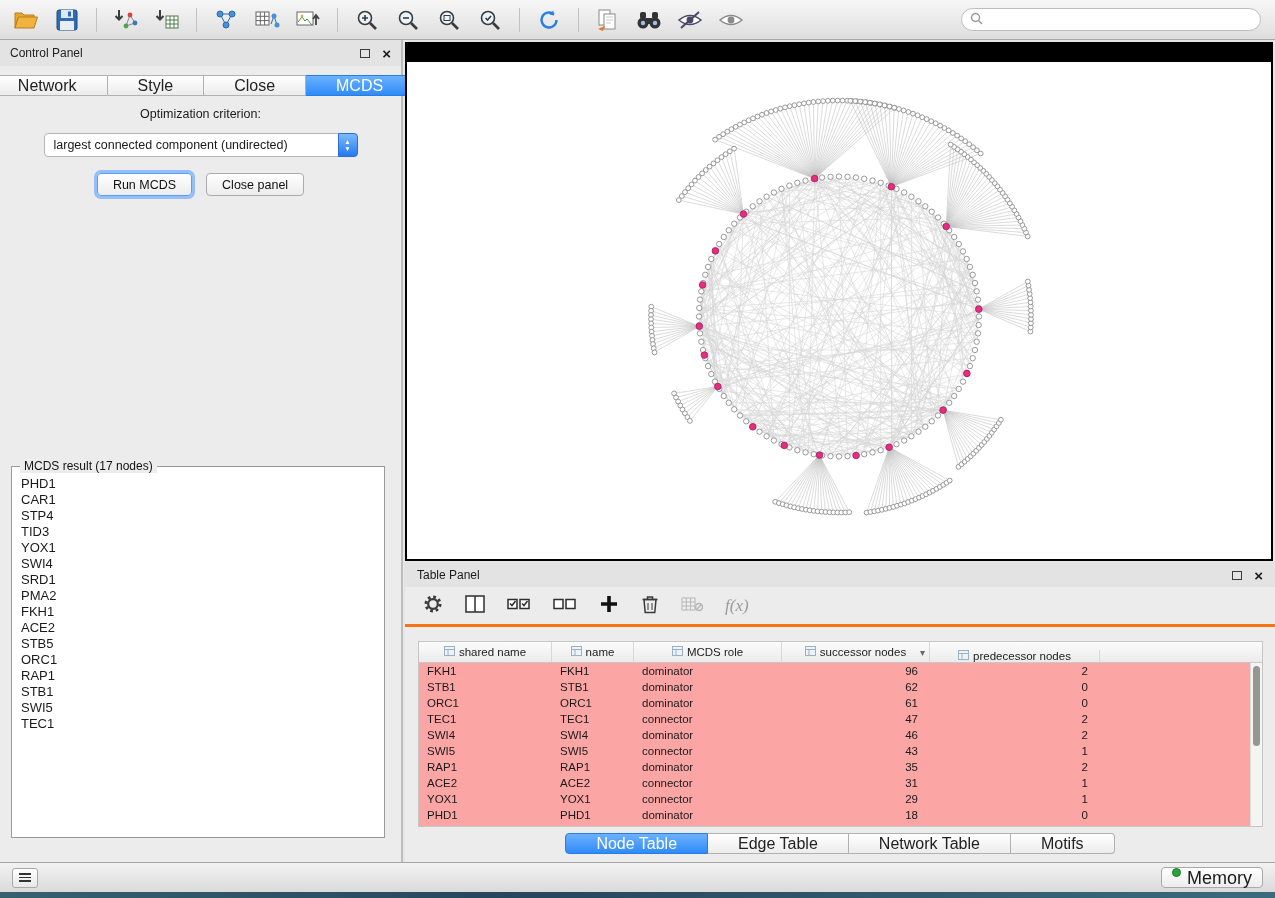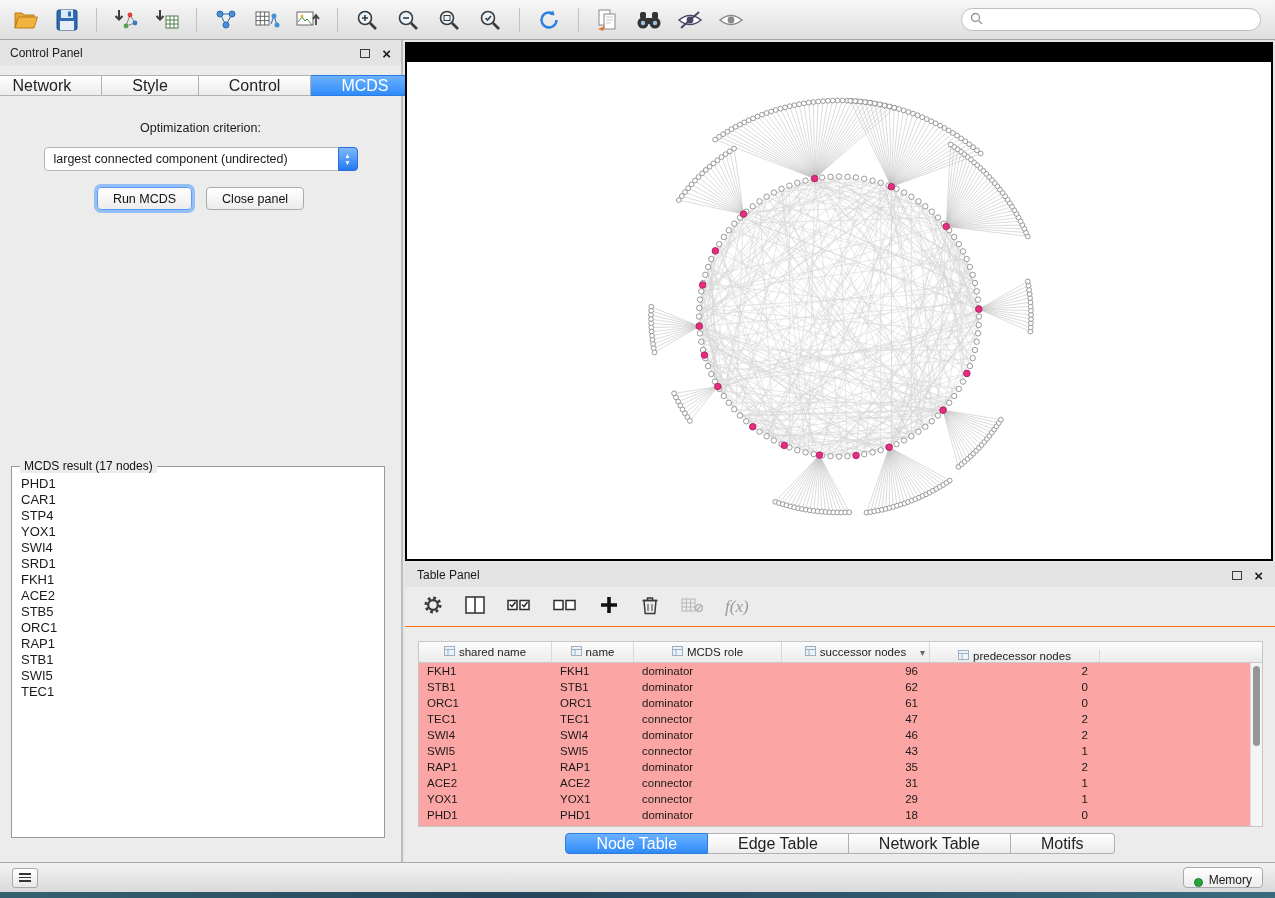--- a/index.html
+++ b/index.html
@@ -17,21 +17,21 @@
 #control-panel{position:absolute;left:0;top:40px;width:403px;height:822px;background:#ececec;border-right:2px solid #bdbdbd}
 .panel-head{height:26px;display:flex;align-items:center;padding:0 10px;font-size:12px;color:#222;background:#e3e3e3}
 .panel-head .spacer{flex:1}
 .float-ico{width:10px;height:9px;border:1.5px solid #3a3a3a;margin-right:12px}
 .close-ico{font-size:15px;font-weight:bold;color:#1a1a1a;line-height:1}
 #cp-tabs{display:flex;justify-content:center;margin-top:9px}
 .seg{height:21px;padding:0 30px;display:flex;align-items:center;background:linear-gradient(#ffffff,#ececec);border:1px solid #b1b1b1;border-left:none;font-size:16px;color:#222}
 .seg:first-child{border-left:1px solid #b1b1b1;border-radius:4px 0 0 4px}
 .seg:last-child{border-radius:0 4px 4px 0}
 .seg.active{background:linear-gradient(#6cb1fd,#2f8bfa);color:#fff;border-color:#2a7de0}
-.opt-label{text-align:center;margin-top:25px;font-size:12.5px}
+.opt-label{text-align:center;margin-top:11px;font-size:12.5px}
 #criterion-select{margin:12px auto 0;width:314px;height:24px;background:#fff;border:1px solid #b5b5b5;border-radius:4px;display:flex;align-items:center;position:relative;padding-left:9px;font-size:12.5px}
 .combo-btn{position:absolute;right:-1px;top:-1px;width:20px;height:24px;border-radius:0 4px 4px 0;background:linear-gradient(#7db9fd,#2479f1);display:flex;flex-direction:column;align-items:center;justify-content:center;color:#fff;font-size:6.5px;line-height:1.15;border:1px solid #2a6fd6}
 .btn-row{display:flex;justify-content:center;gap:14px;margin-top:16px}
 .btn{height:23px;padding:0 15px;background:linear-gradient(#ffffff,#ececec);border:1px solid #ababab;border-radius:4px;font-size:12.5px;display:flex;align-items:center;color:#111}
 .btn.focus{box-shadow:0 0 0 3px rgba(77,155,255,.55);border-color:#5a9cf8}
 #result-box{position:absolute;left:11px;top:426px;width:374px;height:372px;border:1px solid #9a9a9a;background:#fff}
 #result-legend{position:absolute;top:-8px;left:8px;background:#ececec;padding:0 4px;font-size:12px;color:#111}
 #mcds-list{position:absolute;left:9px;right:6px;top:9px;bottom:6px;overflow:hidden;font-size:13px;line-height:16px}
 .mcds-item{height:16px;white-space:nowrap}
 
@@ -40,40 +40,40 @@
 #net-titlebar{height:20px;display:flex;align-items:center;position:relative}
 .tl{width:11px;height:11px;border-radius:50%;margin-left:9px}
 #net-title{position:absolute;left:0;right:0;text-align:center;color:#fff;font-size:12.5px}
 #net-canvas{position:absolute;left:2px;right:2px;top:20px;bottom:2px;background:#fff}
 #graph{width:100%;height:100%;display:block}
 
 
 #table-panel{position:absolute;left:405px;top:563px;width:870px;height:299px;background:#ececec}
 #tp-head{height:24px;display:flex;align-items:center;padding:0 12px;background:#e3e3e3}
 #tp-head .spacer{flex:1}
-#tp-toolbar{height:40px;display:flex;align-items:center;padding-left:18px;gap:22px;background:#ececec;border-bottom:1px solid #f97316}
+#tp-toolbar{height:40px;display:flex;align-items:center;padding-left:18px;gap:22px;background:#ececec;border-bottom:3px solid #f97316}
 .fx{font-family:"Liberation Serif",serif;font-style:italic;color:#9a9a9a;font-size:17px}
 #node-table{position:absolute;left:13px;right:12px;top:78px;height:186px;background:#fca5a5;border:1px solid #c6c6c6}
 #nt-header{display:flex;height:21px;background:linear-gradient(#fcfcfc,#ebebeb);border-bottom:1px solid #c9c9c9}
 .th{display:flex;align-items:center;justify-content:center;gap:4px;border-right:1px solid #d8d8d8;font-size:11.5px;color:#222;position:relative;flex:none}
 .th .sort{position:absolute;right:4px;color:#667;font-size:10px}
 .th-fill{flex:1;border-right:none}
 #nt-body{position:absolute;top:21px;bottom:0;left:0;right:12px;overflow:hidden}
 .tr{display:flex;height:16px;align-items:center}
 .td{font-size:11.5px;padding-left:8px;white-space:nowrap;overflow:hidden;flex:none}
 .td.num{text-align:right;padding-right:12px;padding-left:0}
 #nt-scroll{position:absolute;right:0;top:21px;bottom:0;width:12px;background:#f4f4f4;border-left:1px solid #ddd}
 #nt-thumb{position:absolute;left:2px;right:2px;top:3px;height:80px;background:#969696;border-radius:5px}
 #tp-tabs{position:absolute;left:0;right:0;bottom:8px;display:flex;justify-content:center}
 
 
 #status-bar{position:absolute;left:0;right:0;bottom:6px;height:30px;background:linear-gradient(#f2f2f2,#dadada);border-top:1px solid #a6a6a6;display:flex;align-items:center;padding:0 12px}
 #list-btn{width:26px;height:20px;border:1px solid #a9a9a9;border-radius:3px;background:linear-gradient(#fff,#e8e8e8);display:flex;flex-direction:column;justify-content:center;align-items:center;gap:2px}
 #list-btn i{display:block;width:12px;height:1.6px;background:#333}
-#memory-btn{margin-left:auto;height:21px;border:1px solid #a9a9a9;border-radius:4px;background:linear-gradient(#fff,#ececec);display:flex;align-items:flex-end;gap:6px;padding:0 10px;font-size:12px}
+#memory-btn{margin-left:auto;height:21px;border:1px solid #a9a9a9;border-radius:4px;background:linear-gradient(#fff,#ececec);display:flex;align-items:flex-start;gap:6px;padding:0 10px;font-size:18px}
 #memory-dot{width:9px;height:9px;border-radius:50%;background:#27a53b;border:1px solid #1d7c2c}
 #wallpaper{position:absolute;left:0;right:0;bottom:0;height:6px;background:linear-gradient(90deg,#35616f,#27455c 40%,#3a6b7d)}
 </style>
 </head>
 <body>
 
 <div id="toolbar">
   <span class="tbtn">
     <svg width="26" height="24" viewBox="0 0 26 24">
         <path d="M2 20V5h7l2 2h10v3H5z" fill="#e9a62f" stroke="#b97f1d"></path>
@@ -214,44 +214,46 @@
 <div id="control-panel">
   <div class="panel-head">
     <span>Control Panel</span>
     <span class="spacer"></span>
     <span class="float-ico"></span>
     <span class="close-ico">×</span>
   </div>
   <div id="cp-tabs">
     <span class="seg">Network</span>
     <span class="seg">Style</span>
-    <span class="seg">Control</span>
+    <span class="seg">Close</span>
     <span class="seg active">MCDS</span>
   </div>
   <div class="opt-label">Optimization criterion:</div>
   <div id="criterion-select">
     <span>largest connected component (undirected)</span>
     <span class="combo-btn">
         <span>▲</span>
         <span>▼</span>
       </span>
   </div>
   <div class="btn-row">
     <span class="btn focus">Run MCDS</span>
     <span class="btn">Close panel</span>
   </div>
   <div id="result-box">
     <span id="result-legend">MCDS result (17 nodes)</span>
     <div id="mcds-list">
         <div class="mcds-item">PHD1</div>
         <div class="mcds-item">CAR1</div>
         <div class="mcds-item">STP4</div>
+        <div class="mcds-item">TID3</div>
         <div class="mcds-item">YOX1</div>
         <div class="mcds-item">SWI4</div>
         <div class="mcds-item">SRD1</div>
+        <div class="mcds-item">PMA2</div>
         <div class="mcds-item">FKH1</div>
         <div class="mcds-item">ACE2</div>
         <div class="mcds-item">STB5</div>
         <div class="mcds-item">ORC1</div>
         <div class="mcds-item">RAP1</div>
         <div class="mcds-item">STB1</div>
         <div class="mcds-item">SWI5</div>
         <div class="mcds-item">TEC1</div>
       </div>
   </div>

